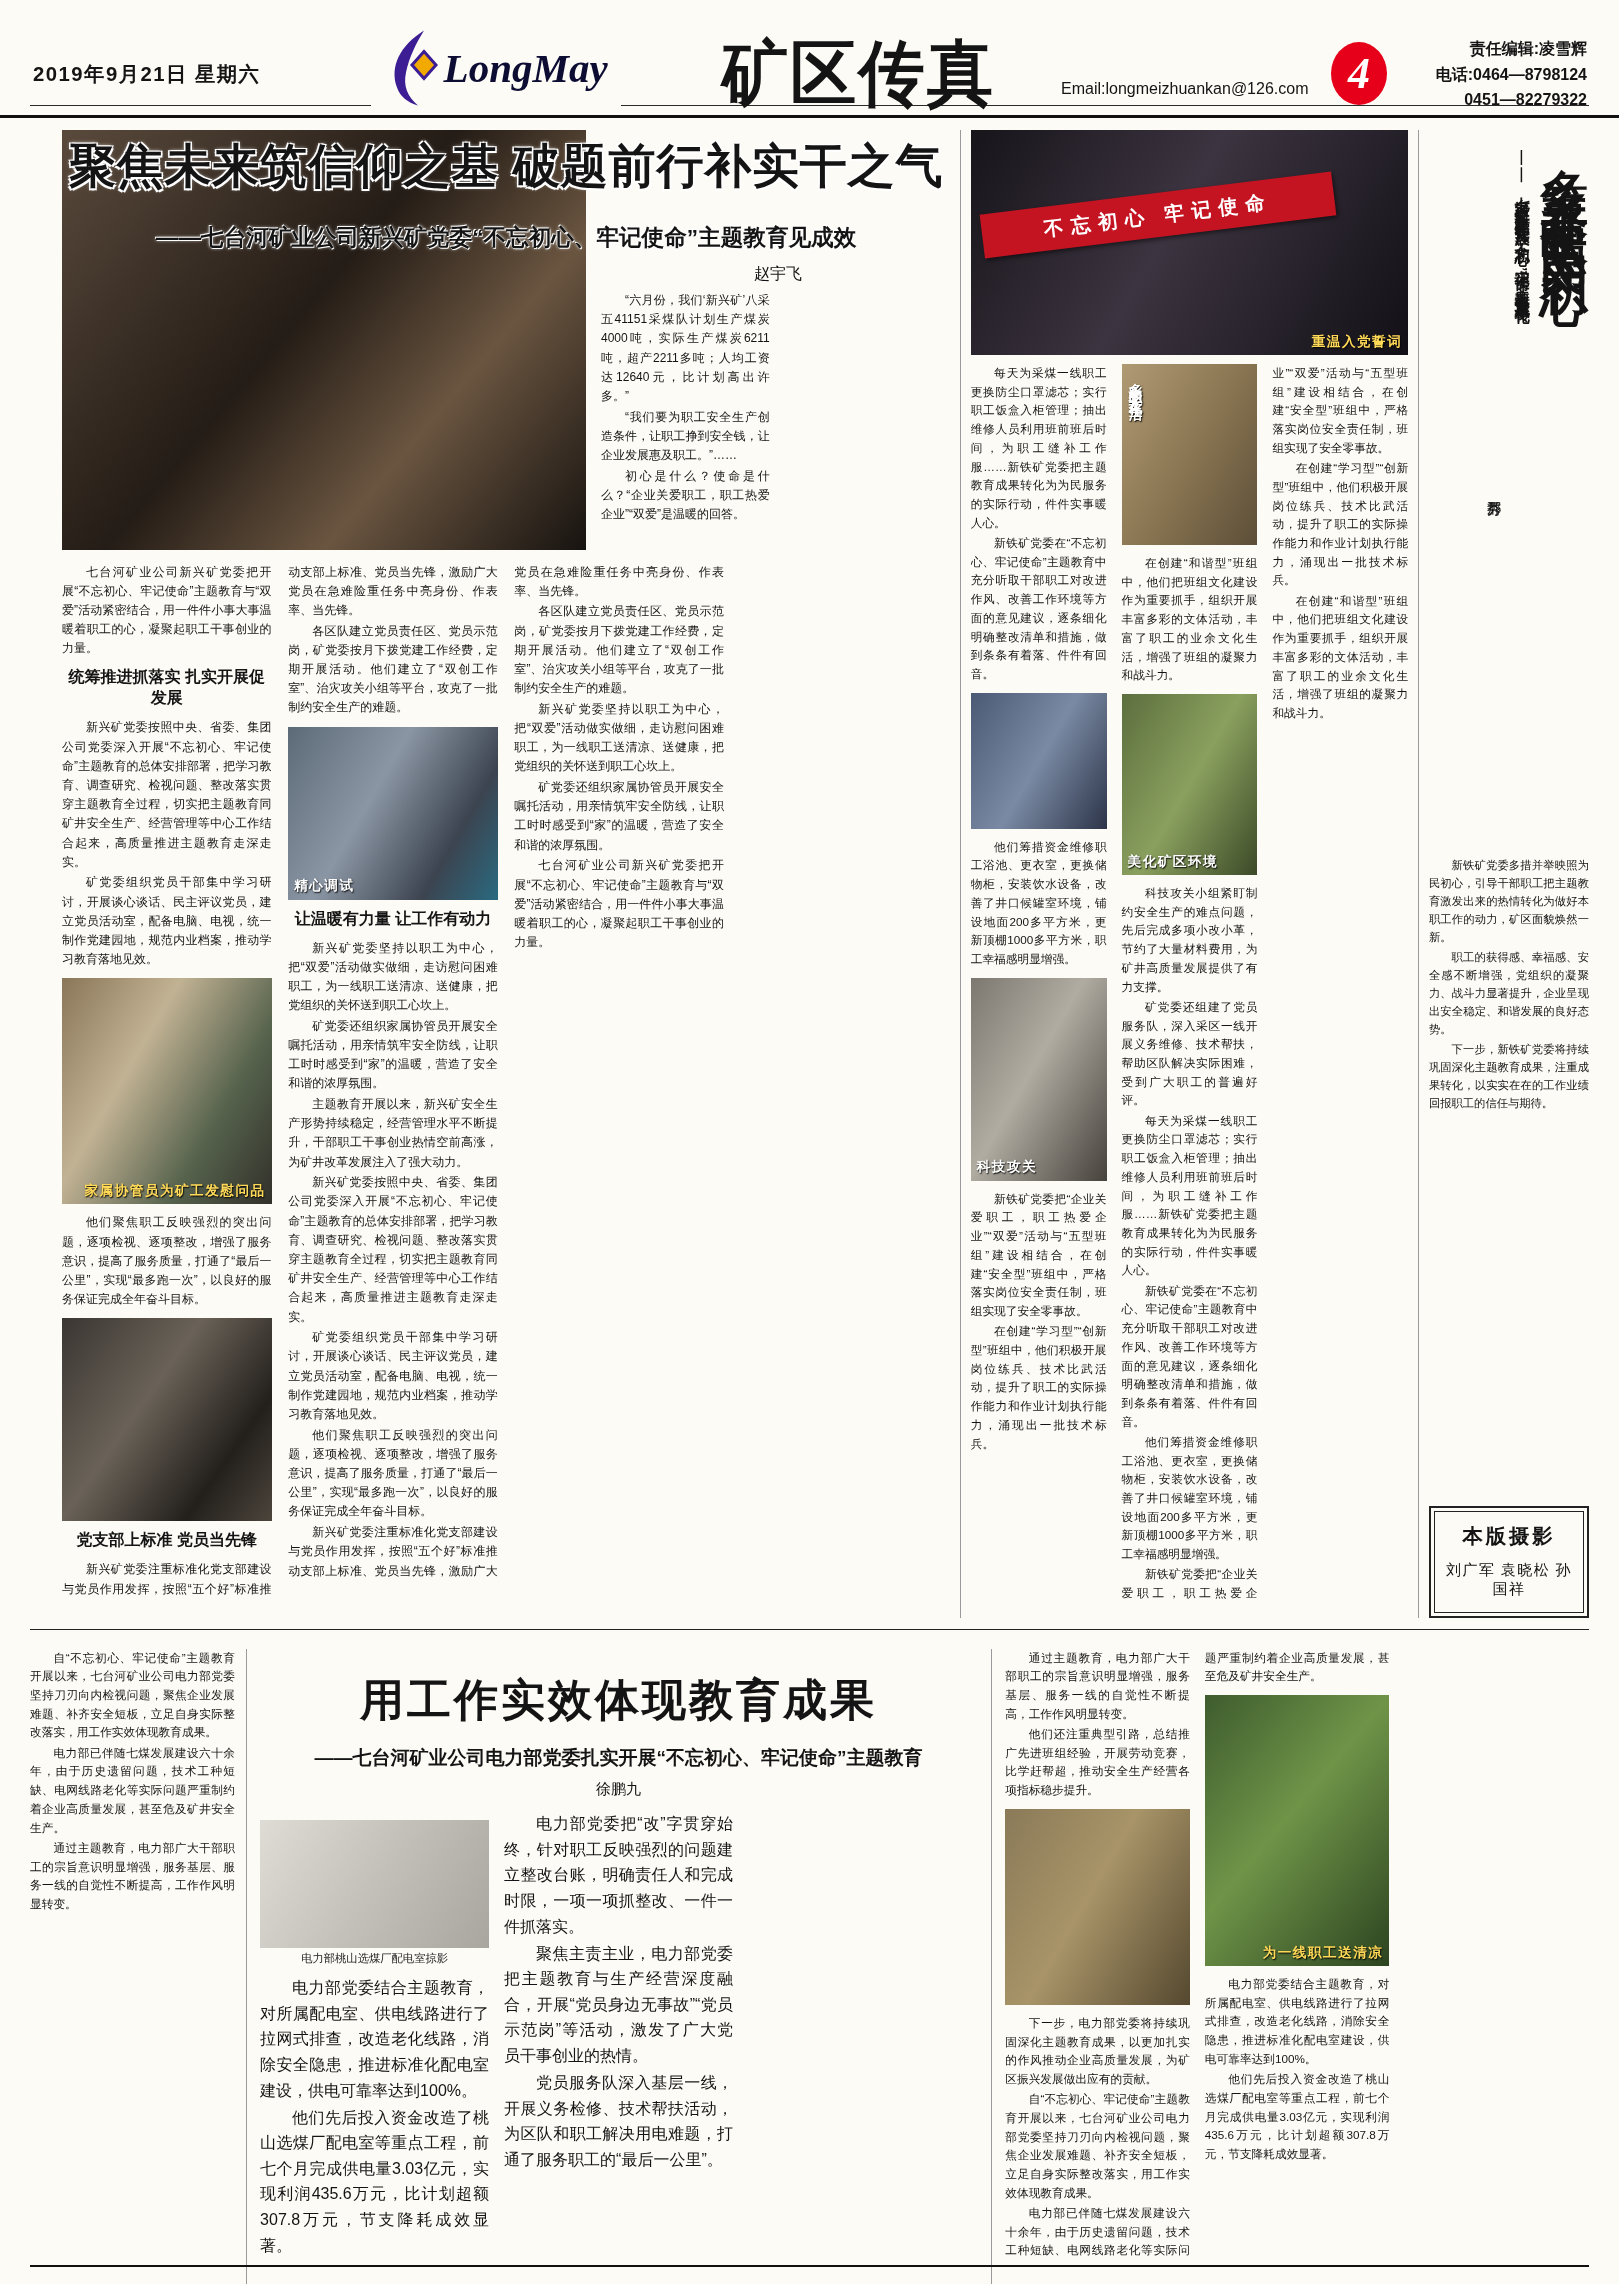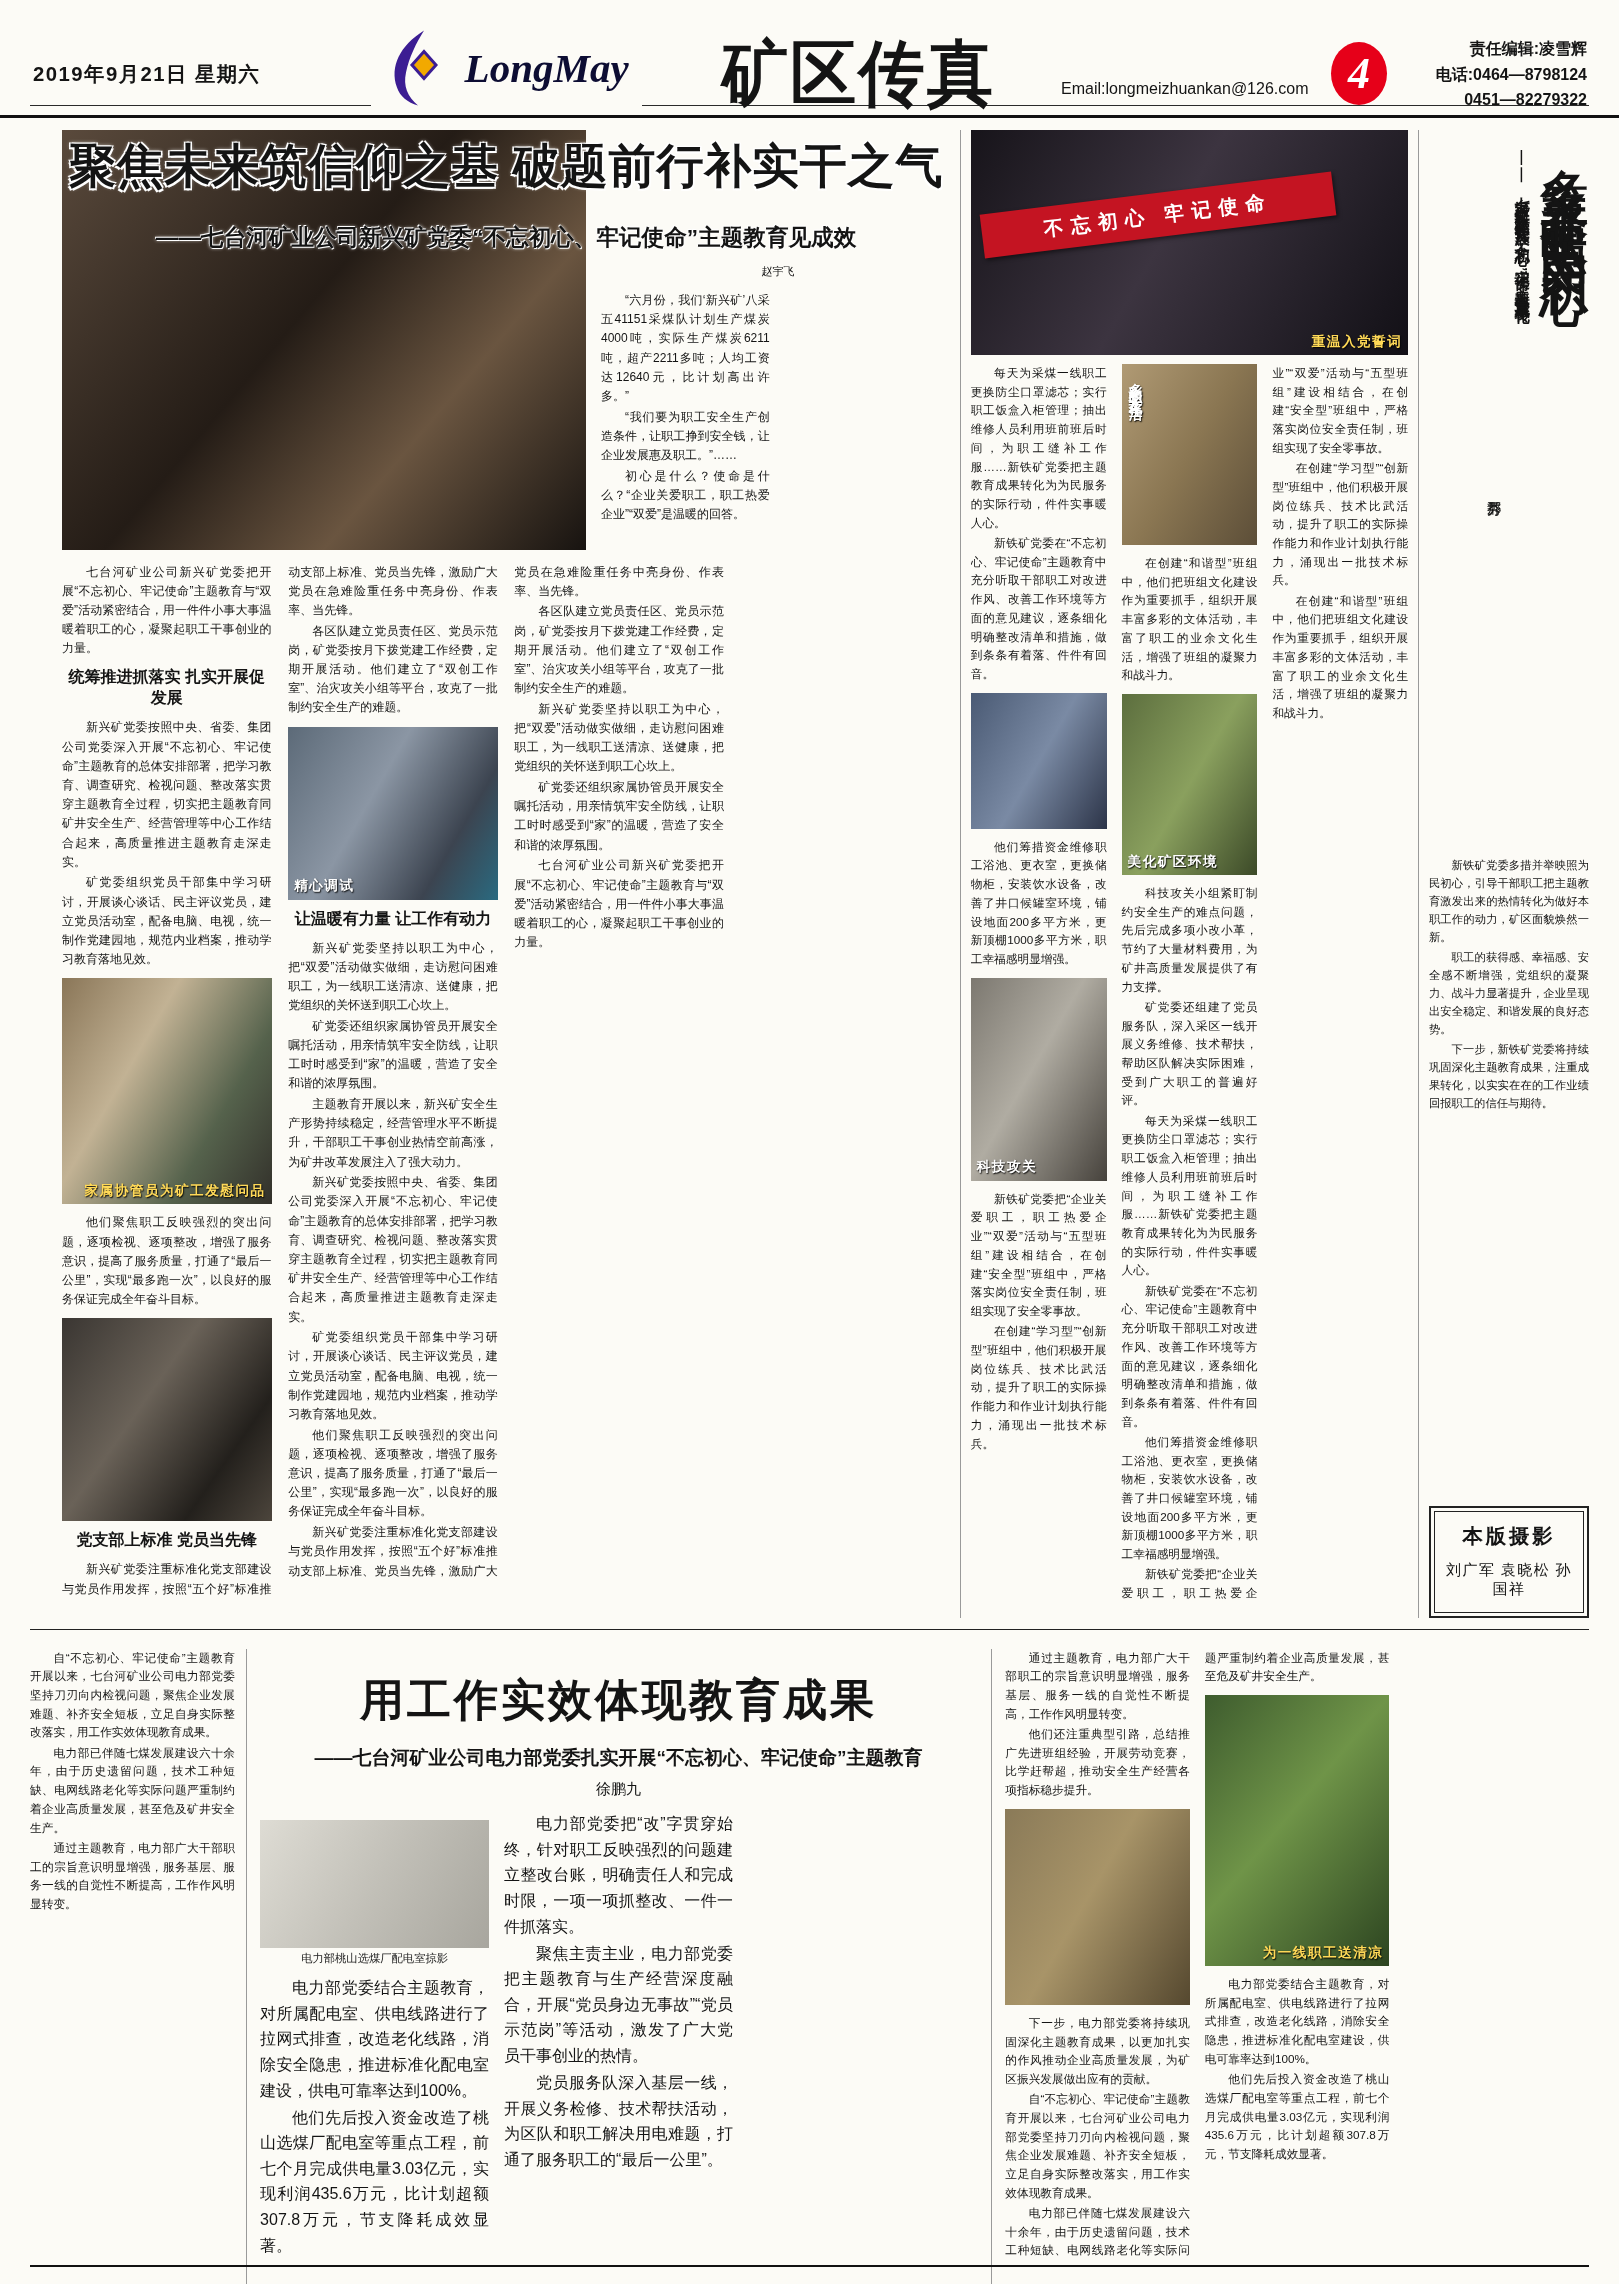--- a/index.html
+++ b/index.html
@@ -2,21 +2,21 @@
 <html style="font-size:12px"><head>
 <meta charset="utf-8">
 <style>
   html,body{margin:0;padding:0;background:#d9d7d0;}
   .page{position:relative;width:1619px;height:2284px;margin:0 auto;background:#fcfbf6;
         font-family:"Liberation Sans",sans-serif;color:#141414;overflow:hidden;}
   
   .hdr{position:relative;height:115px;border-bottom:3px solid #111;}
   .hdr-date{position:absolute;left:33px;top:60px;font-size:20.3px;font-weight:bold;letter-spacing:1.5px;}
   .hdr-thin{position:absolute;left:30px;right:30px;top:105px;border-top:1.5px solid #2a2a2a;}
-  .logo{position:absolute;left:371px;top:26px;height:83px;display:flex;align-items:center;gap:26px;
+  .logo{position:absolute;left:371px;top:26px;height:83px;display:flex;align-items:center;gap:5px;
         background:#fcfbf6;z-index:2;padding:0 13.6px;}
   .logo-text{font-family:"Liberation Serif",serif;font-style:italic;font-weight:bold;font-size:41px;color:#0d0d33;}
   .masthead{position:absolute;left:722px;top:38px;font-size:66px;font-weight:900;letter-spacing:2.3px;line-height:1;
             transform:scaleY(1.08);transform-origin:top left;}
   .hdr-email{position:absolute;left:1061px;top:80px;font-size:16px;}
   .pagenum{position:absolute;left:1331px;top:42px;width:56px;height:63px;background:#e60019;border-radius:50%;
            color:#fff;display:flex;align-items:center;justify-content:center;
            font-family:"Liberation Serif",serif;font-size:44px;font-style:italic;font-weight:bold;}
   .editor{position:absolute;right:32px;top:36px;text-align:right;font-size:16px;font-weight:bold;line-height:1.6;}
   
@@ -48,21 +48,21 @@
   
   .row-a{display:flex;padding:12px 30px 0;}
   .art1{width:893px;margin-left:32px;}
   .a1-head{position:relative;height:422px;}
   .a1-photo{position:absolute;left:0;top:0;width:524px;height:420px;}
   .a1-hl{position:absolute;left:0;right:0;top:4.5px;text-align:center;font-size:47px;font-weight:900;
          letter-spacing:0.8px;white-space:nowrap;z-index:2;
          text-shadow:0 0 4.5px #fff,1.5px 1.5px 0 #fff,-1.5px -1.5px 0 #fff,1.5px -1.5px 0 #fff,-1.5px 1.5px 0 #fff;}
   .a1-sub{position:absolute;left:0;right:0;top:92px;text-align:center;font-size:22.6px;font-weight:bold;z-index:2;
           text-shadow:0 0 3.8px #fff,0.8px 0.8px 0 #fff,-0.8px -0.8px 0 #fff;}
-  .a1-by{position:absolute;left:539px;top:134px;width:354px;text-align:center;font-size:11px;}
+  .a1-by{position:absolute;left:539px;top:134px;width:354px;text-align:center;font-size:16px;}
   .a1-lead{position:absolute;left:539px;top:161px;width:354px;height:259px;columns:2;column-gap:16.6px;
            column-fill:auto;overflow:hidden;}
   .a1-cols{margin-top:10.5px;height:1053px;columns:4;column-gap:16.6px;column-fill:auto;overflow:hidden;}
   
   .art2{width:440px;}
   .a2-photo{position:relative;height:225px;}
   .a2-banner{position:absolute;left:10.5px;top:63px;width:354px;height:44px;background:#c41422;
              transform:rotate(-7deg);display:flex;align-items:center;justify-content:center;
              color:#fff;font-size:19.6px;font-weight:bold;letter-spacing:7.5px;box-shadow:1.5px 2.3px 4.5px rgba(0,0,0,.5);}
   .a2-cols{margin-top:9px;height:1242px;columns:3;column-gap:15px;column-fill:auto;overflow:hidden;}

